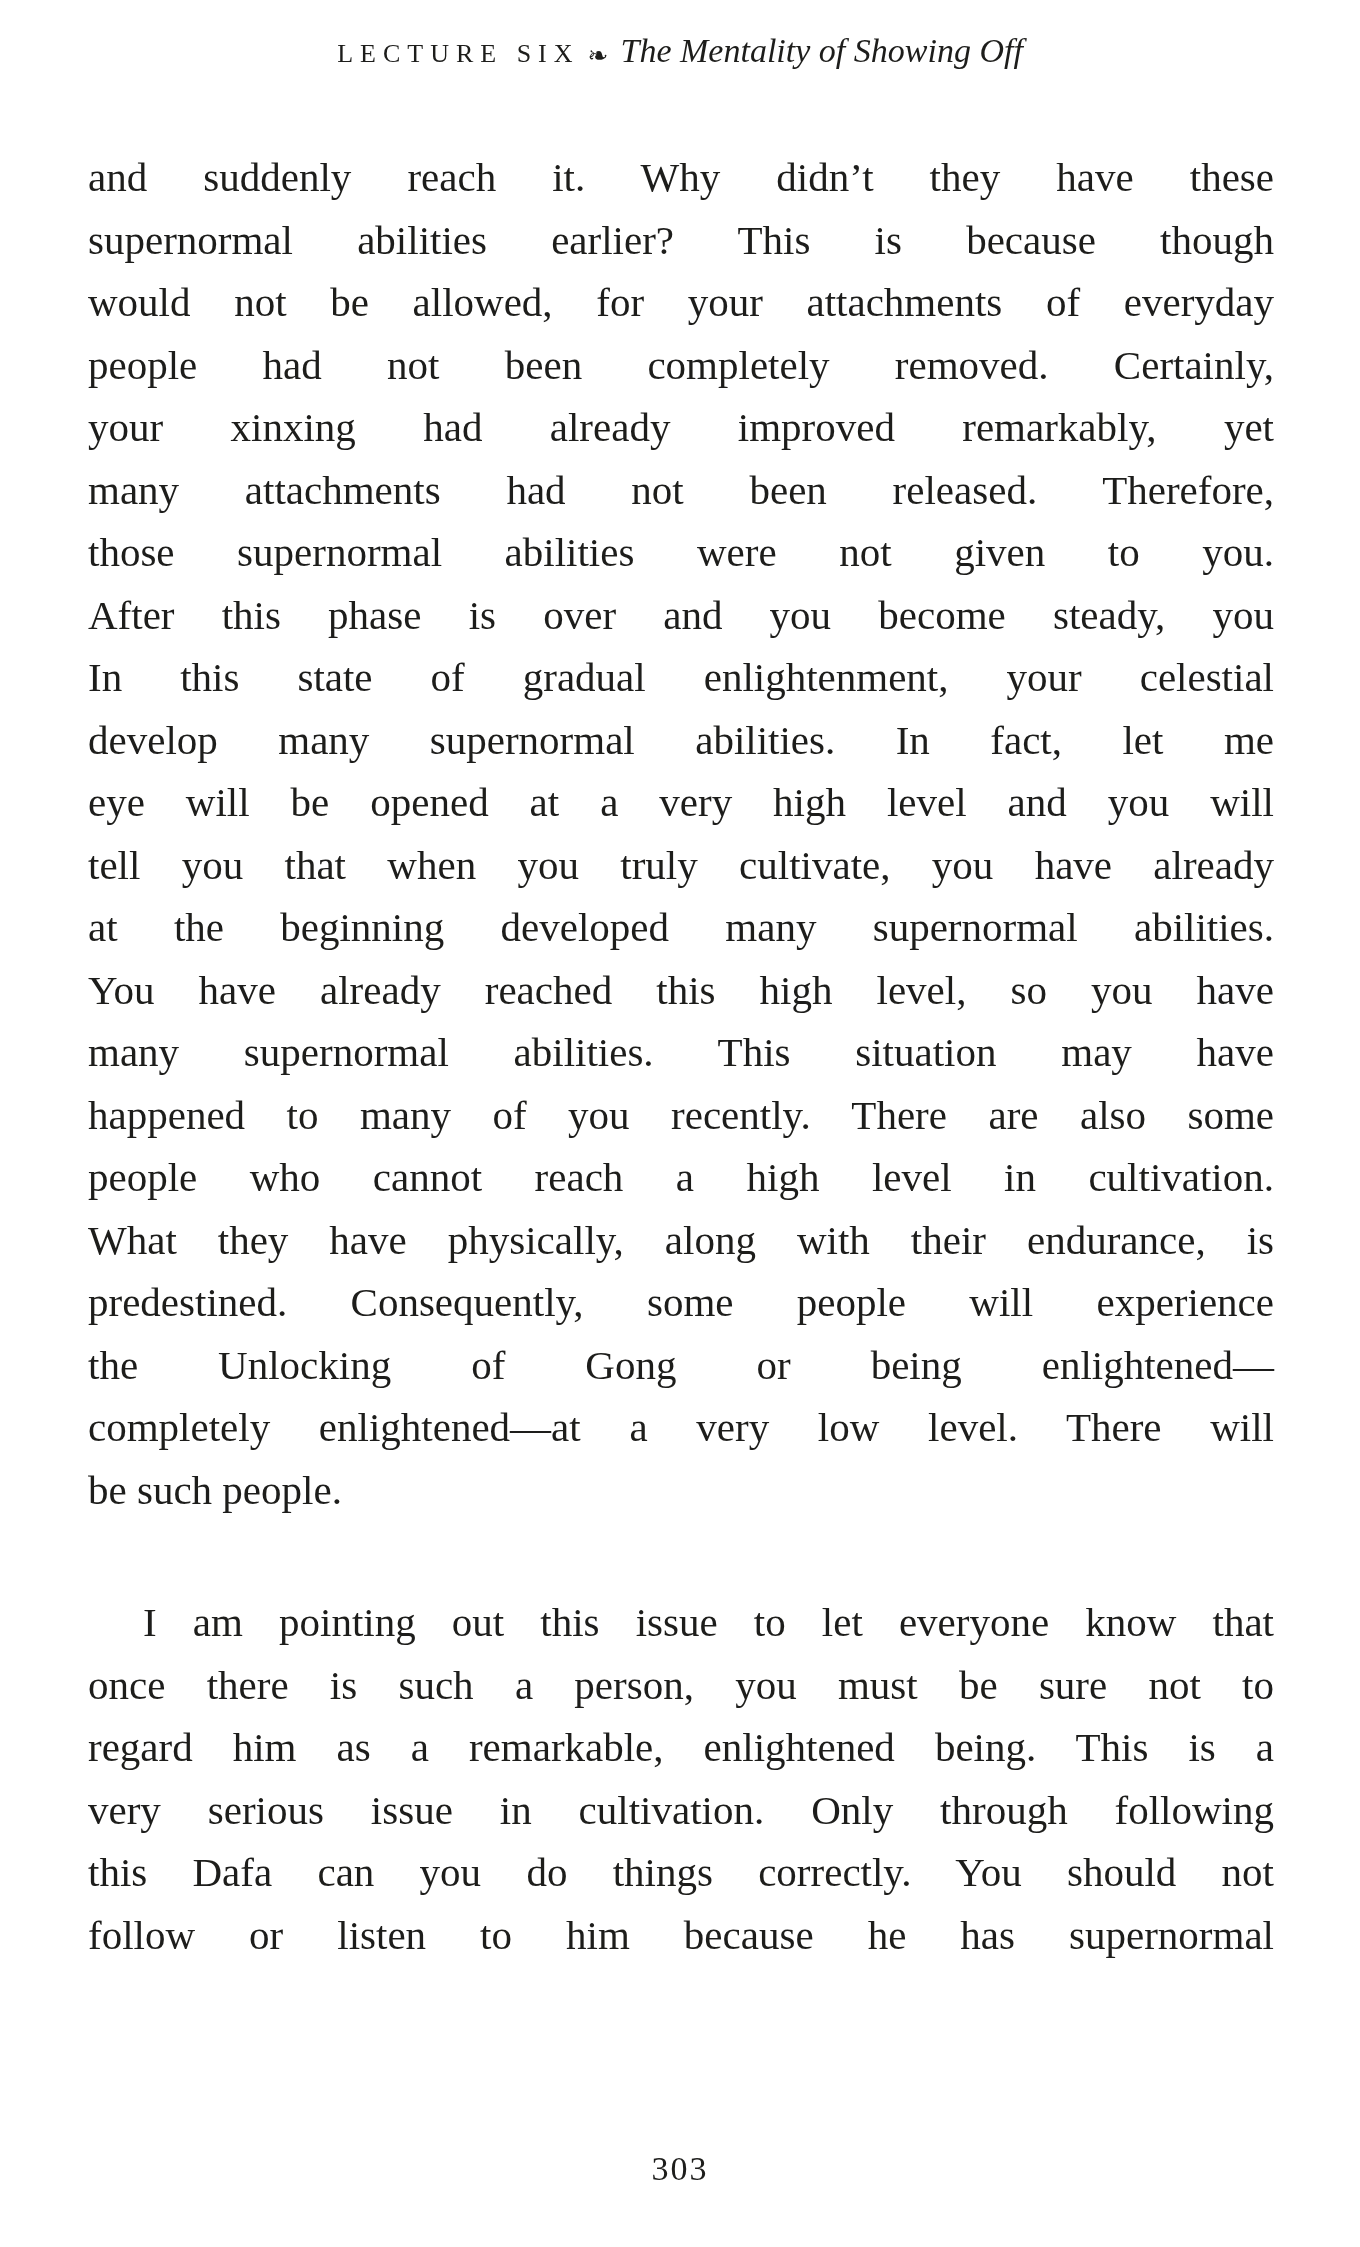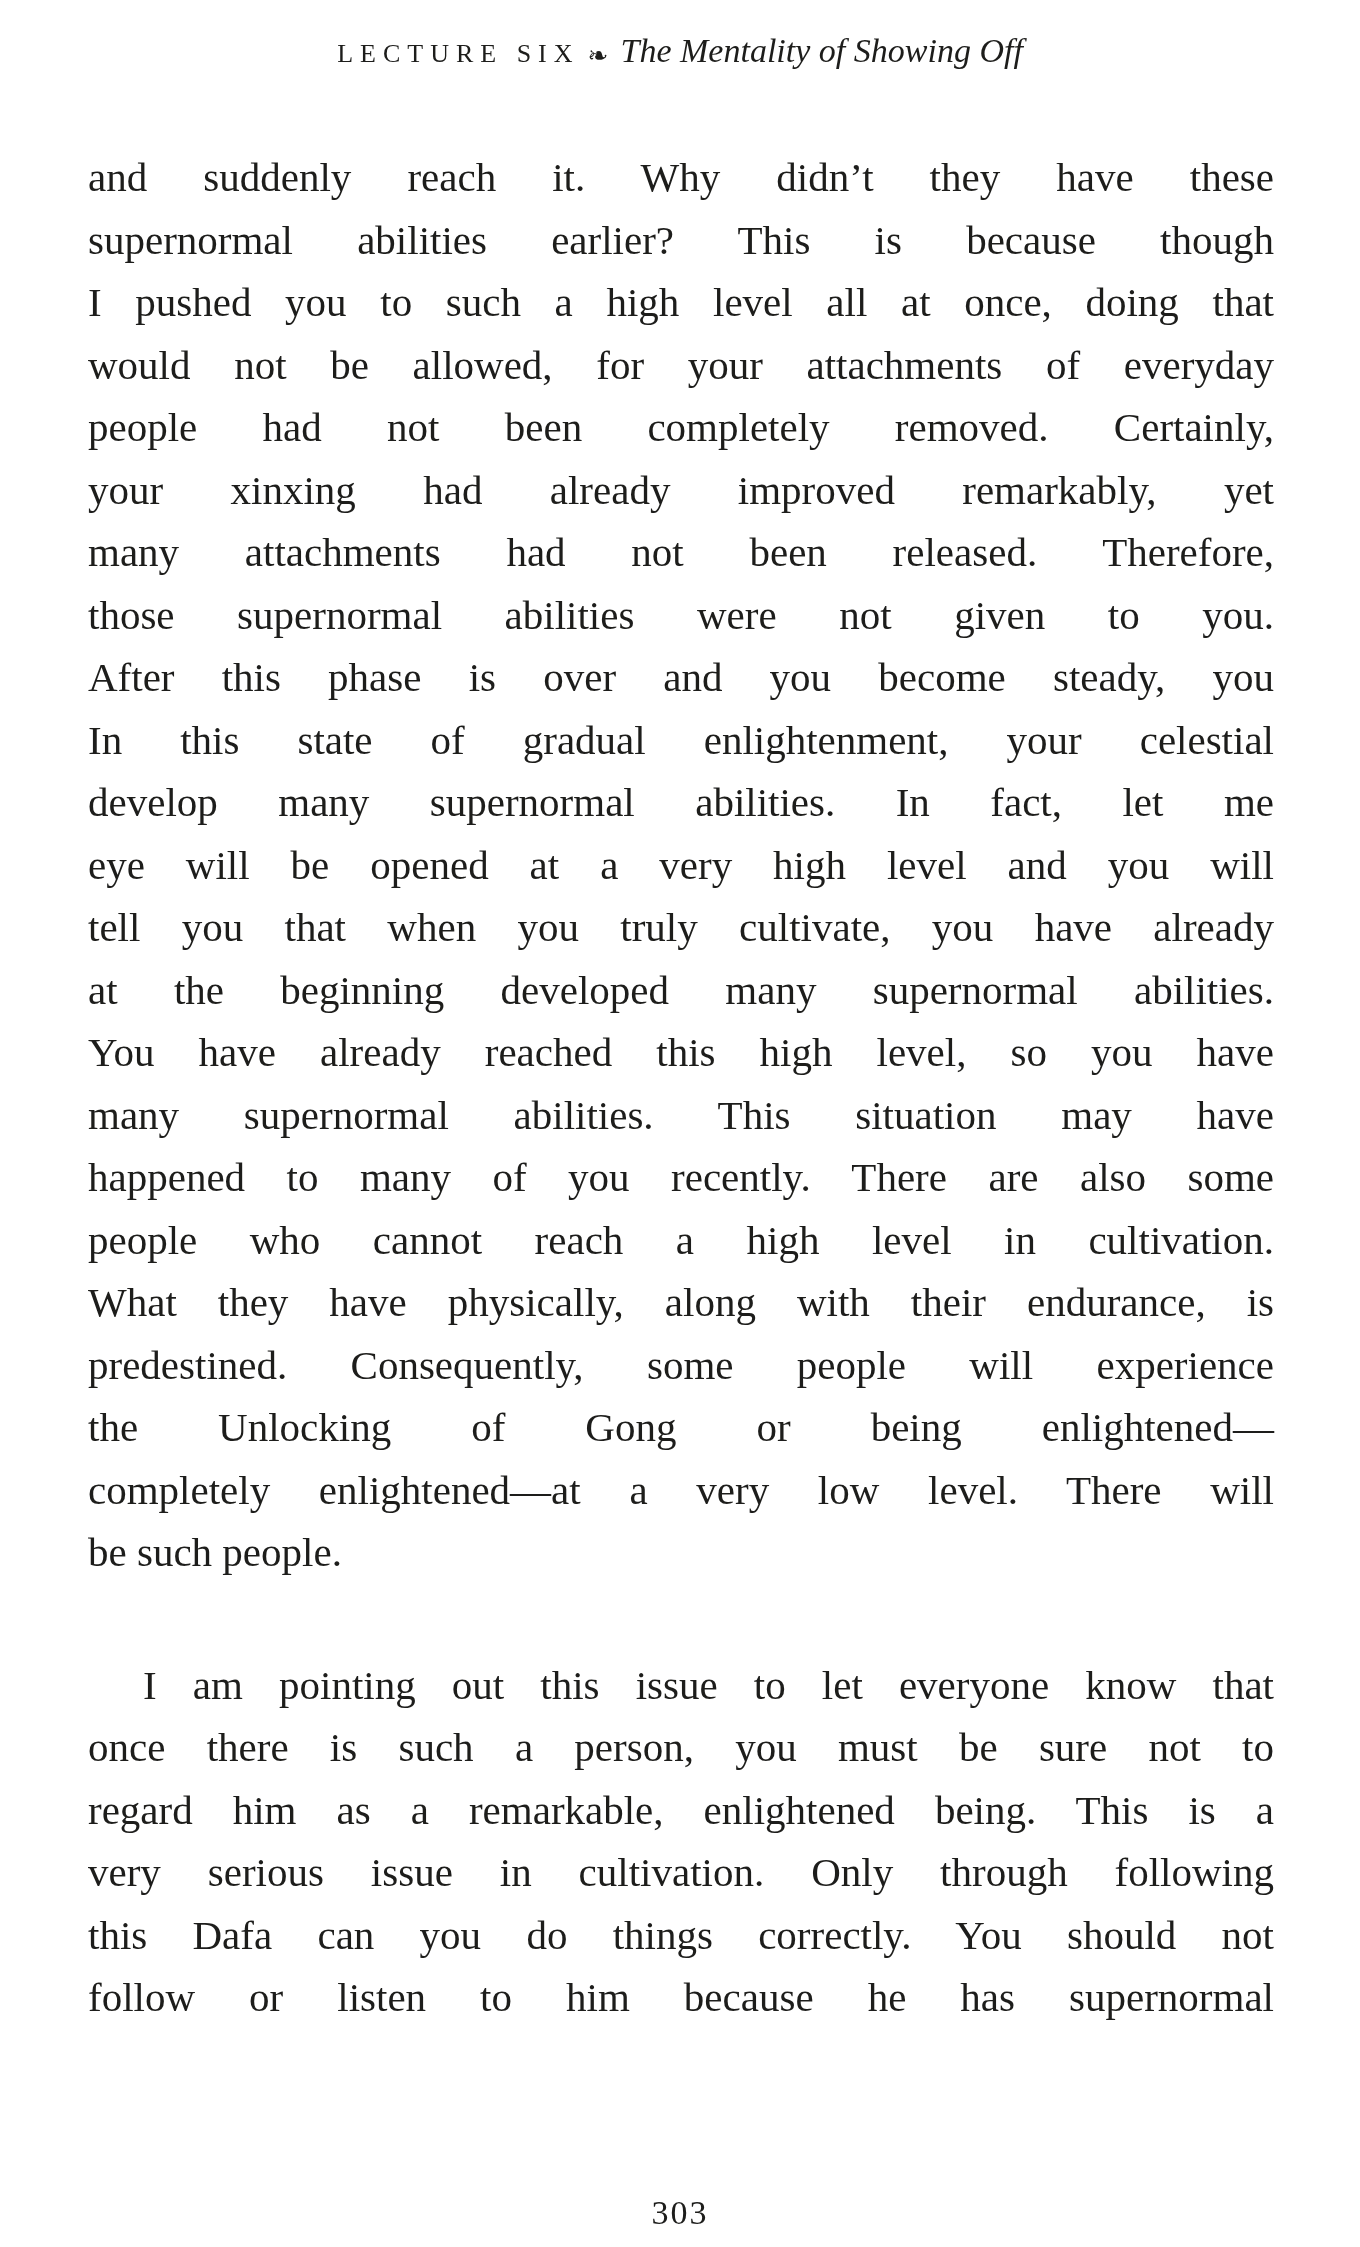--- a/index.html
+++ b/index.html
@@ -69,38 +69,36 @@
     text-align-last:left;
   }
   .page-number{
     position:absolute;
     top:2150px;
     left:0;
     right:0;
     text-align:center;
     font-size:34px;
     letter-spacing:2px;
-    margin-top:44px;
   }
 </style>
 </head>
 <body>
 
 <div class="page">
 
   <div class="running-header">
     <span class="eyebrow">Lecture Six</span><span class="ornament">❧</span><span class="chapter-title">The Mentality of Showing Off</span>
   </div>
 
   <div class="page-body">
 
   <div class="paragraph">
         <div class="line">and suddenly reach it. Why didn’t they have these</div>
         <div class="line">supernormal abilities earlier? This is because though</div>
-        <div class="line">I pushed you to such a high level all at once, doing that</div>
         <div class="line">would not be allowed, for your attachments of everyday</div>
         <div class="line">people had not been completely removed. Certainly,</div>
         <div class="line">your xinxing had already improved remarkably, yet</div>
         <div class="line">many attachments had not been released. Therefore,</div>
         <div class="line">those supernormal abilities were not given to you.</div>
         <div class="line">After this phase is over and you become steady, you</div>
         <div class="line">In this state of gradual enlightenment, your celestial</div>
         <div class="line">develop many supernormal abilities. In fact, let me</div>
         <div class="line">eye will be opened at a very high level and you will</div>
         <div class="line">tell you that when you truly cultivate, you have already</div>

